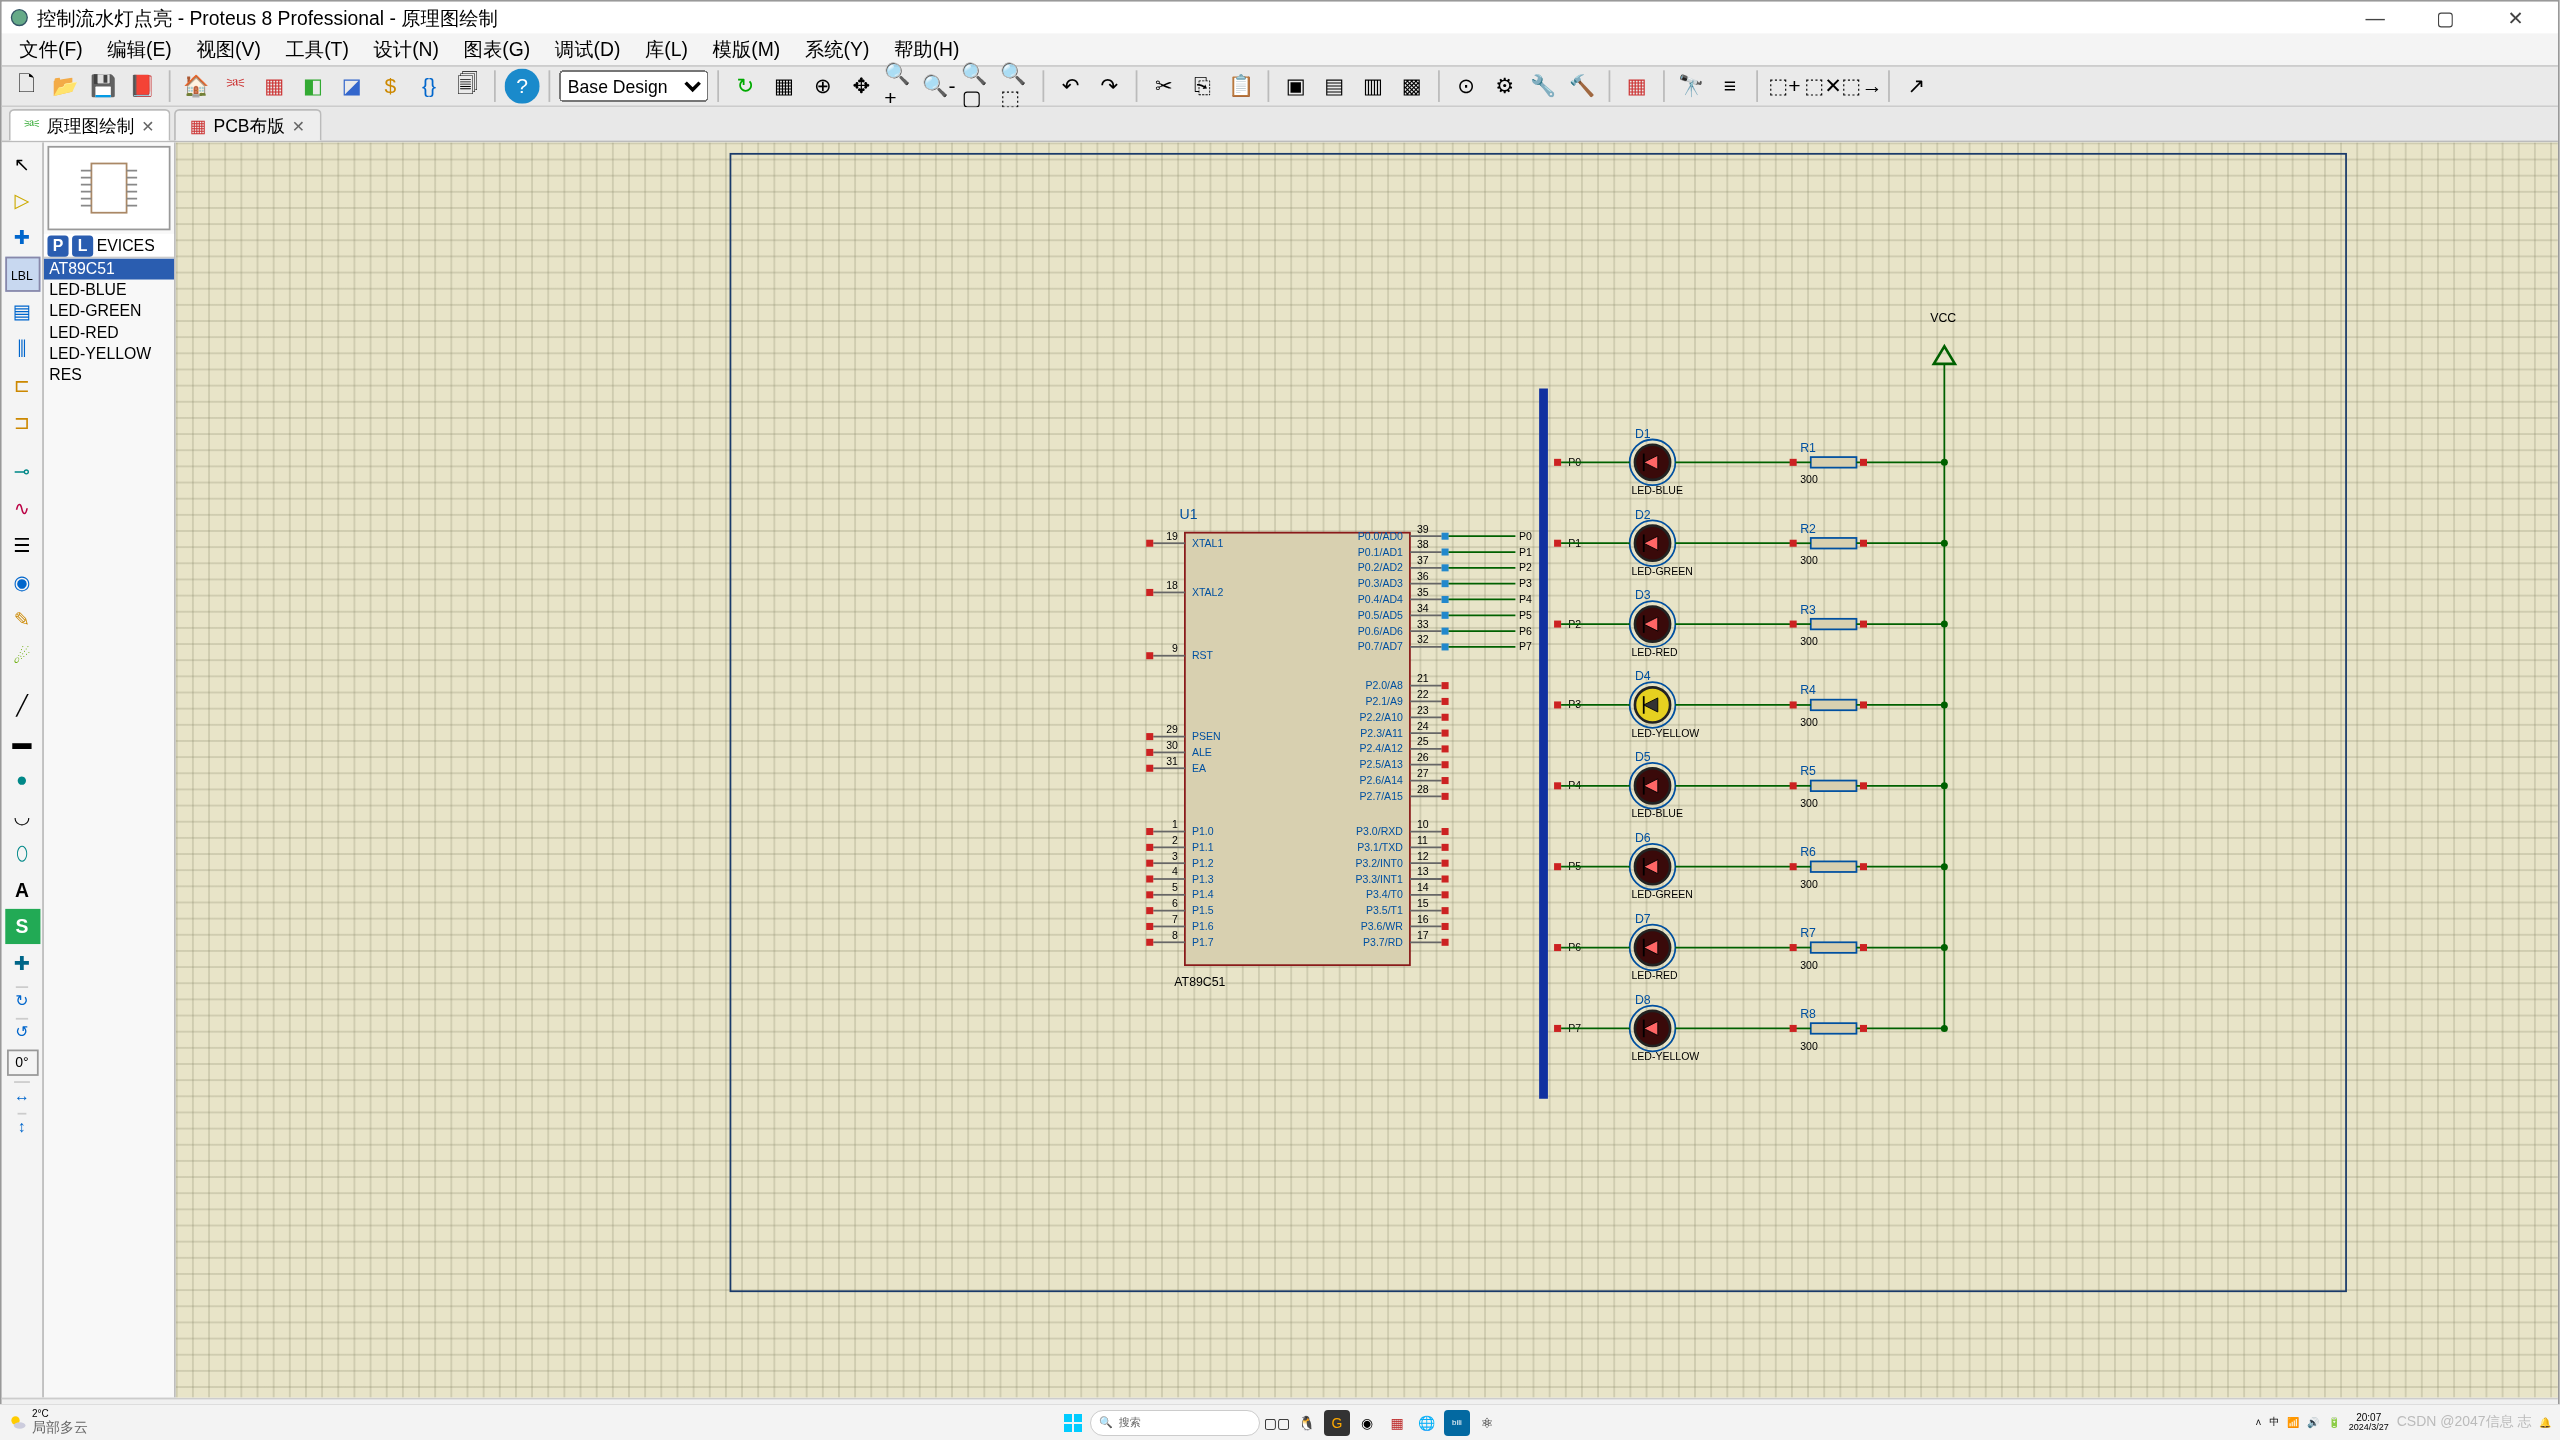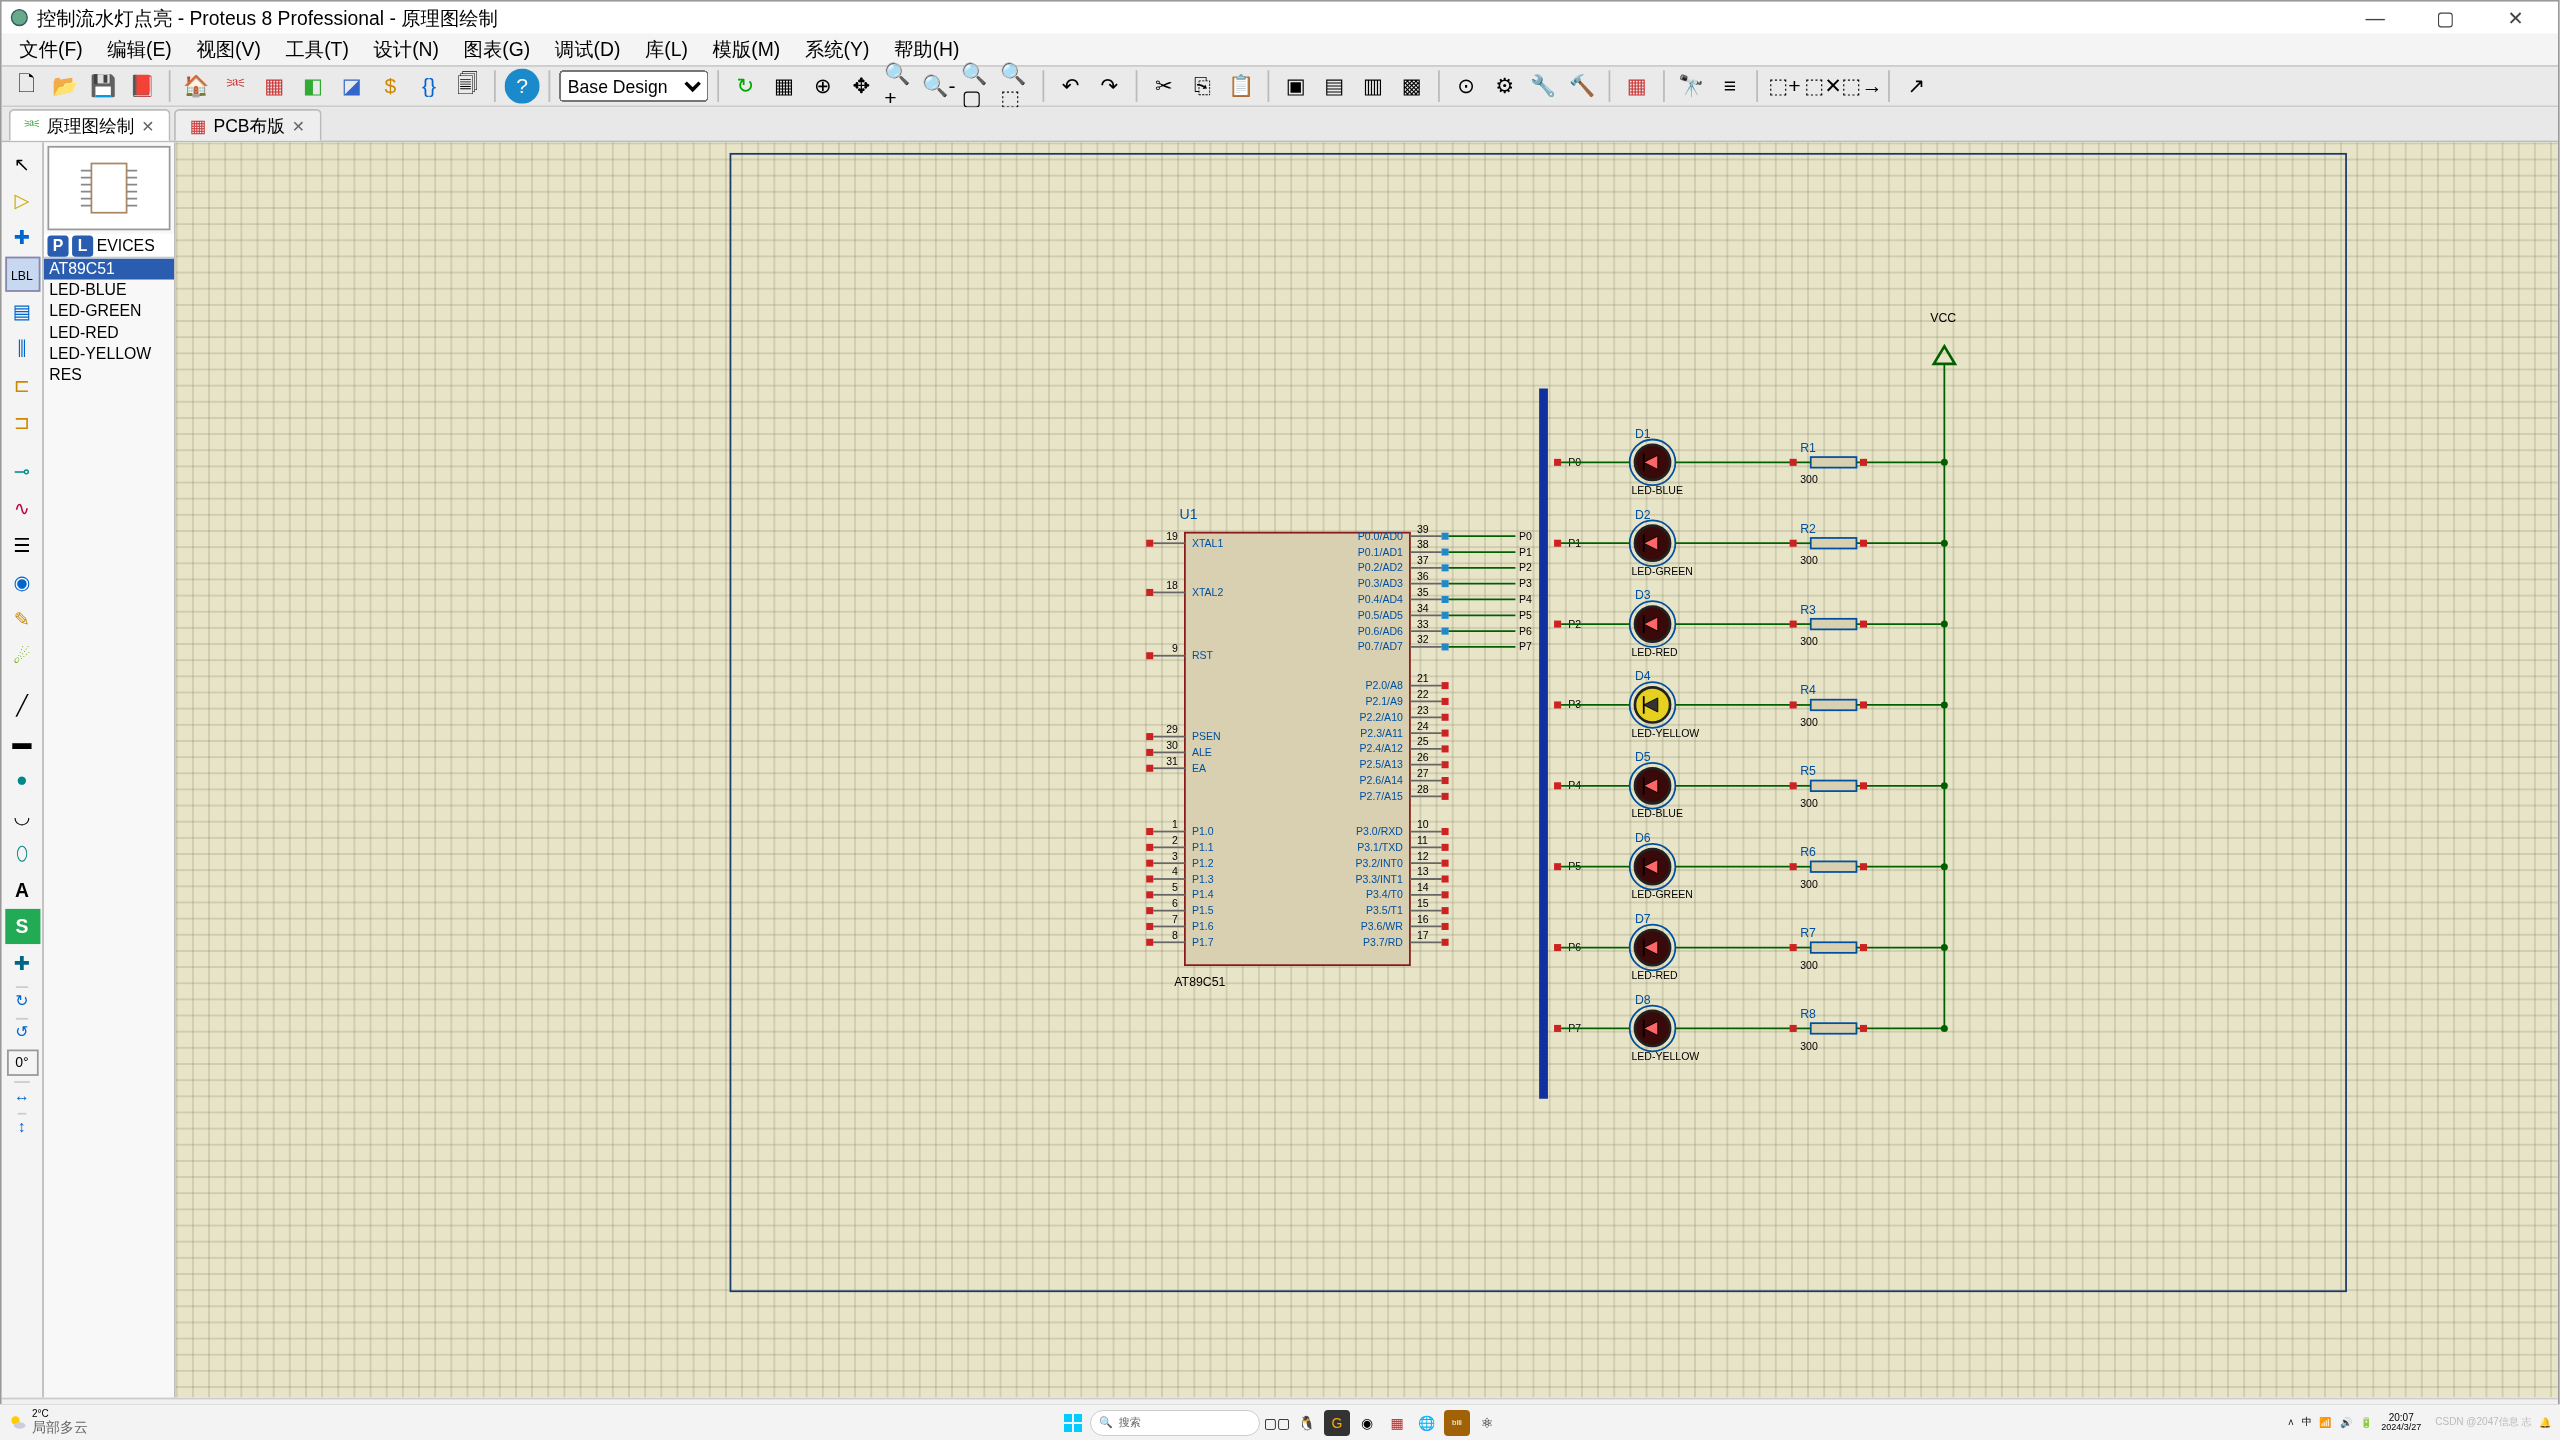--- a/index.html
+++ b/index.html
@@ -619,29 +619,29 @@
     <div class="search">
         <span>🔍</span>
         <span>搜索</span>
       </div>
     <div class="tapp">▢▢</div>
     <div class="tapp">🐧</div>
     <div class="tapp" style="background:#333;color:#fa0">G</div>
     <div class="tapp">◉</div>
     <div class="tapp" style="color:#b22">▦</div>
     <div class="tapp">🌐</div>
-    <div class="tapp" style="background:#a16207;color:#fff;font-size:8px">bili</div>
+    <div class="tapp" style="background:#0369a1;color:#fff;font-size:8px">bili</div>
     <div class="tapp">⚛</div>
   </div>
   <div class="tray">
     <span>˄</span>
     <span>中</span>
     <span>📶</span>
     <span>🔊</span>
     <span>🔋</span>
     <div class="clock">
         <div>20:07</div>
         <div style="font-size:9px">2024/3/27</div>
       </div>
-    <span style="color:#bbb;font-size:10px;margin-left:6px">CSDN @2047信息 志</span>
+    <span style="color:#bbb;font-size:14px;">CSDN @2047信息 志</span>
     <span>🔔</span>
   </div>
 </div>
 
 </body></html>

